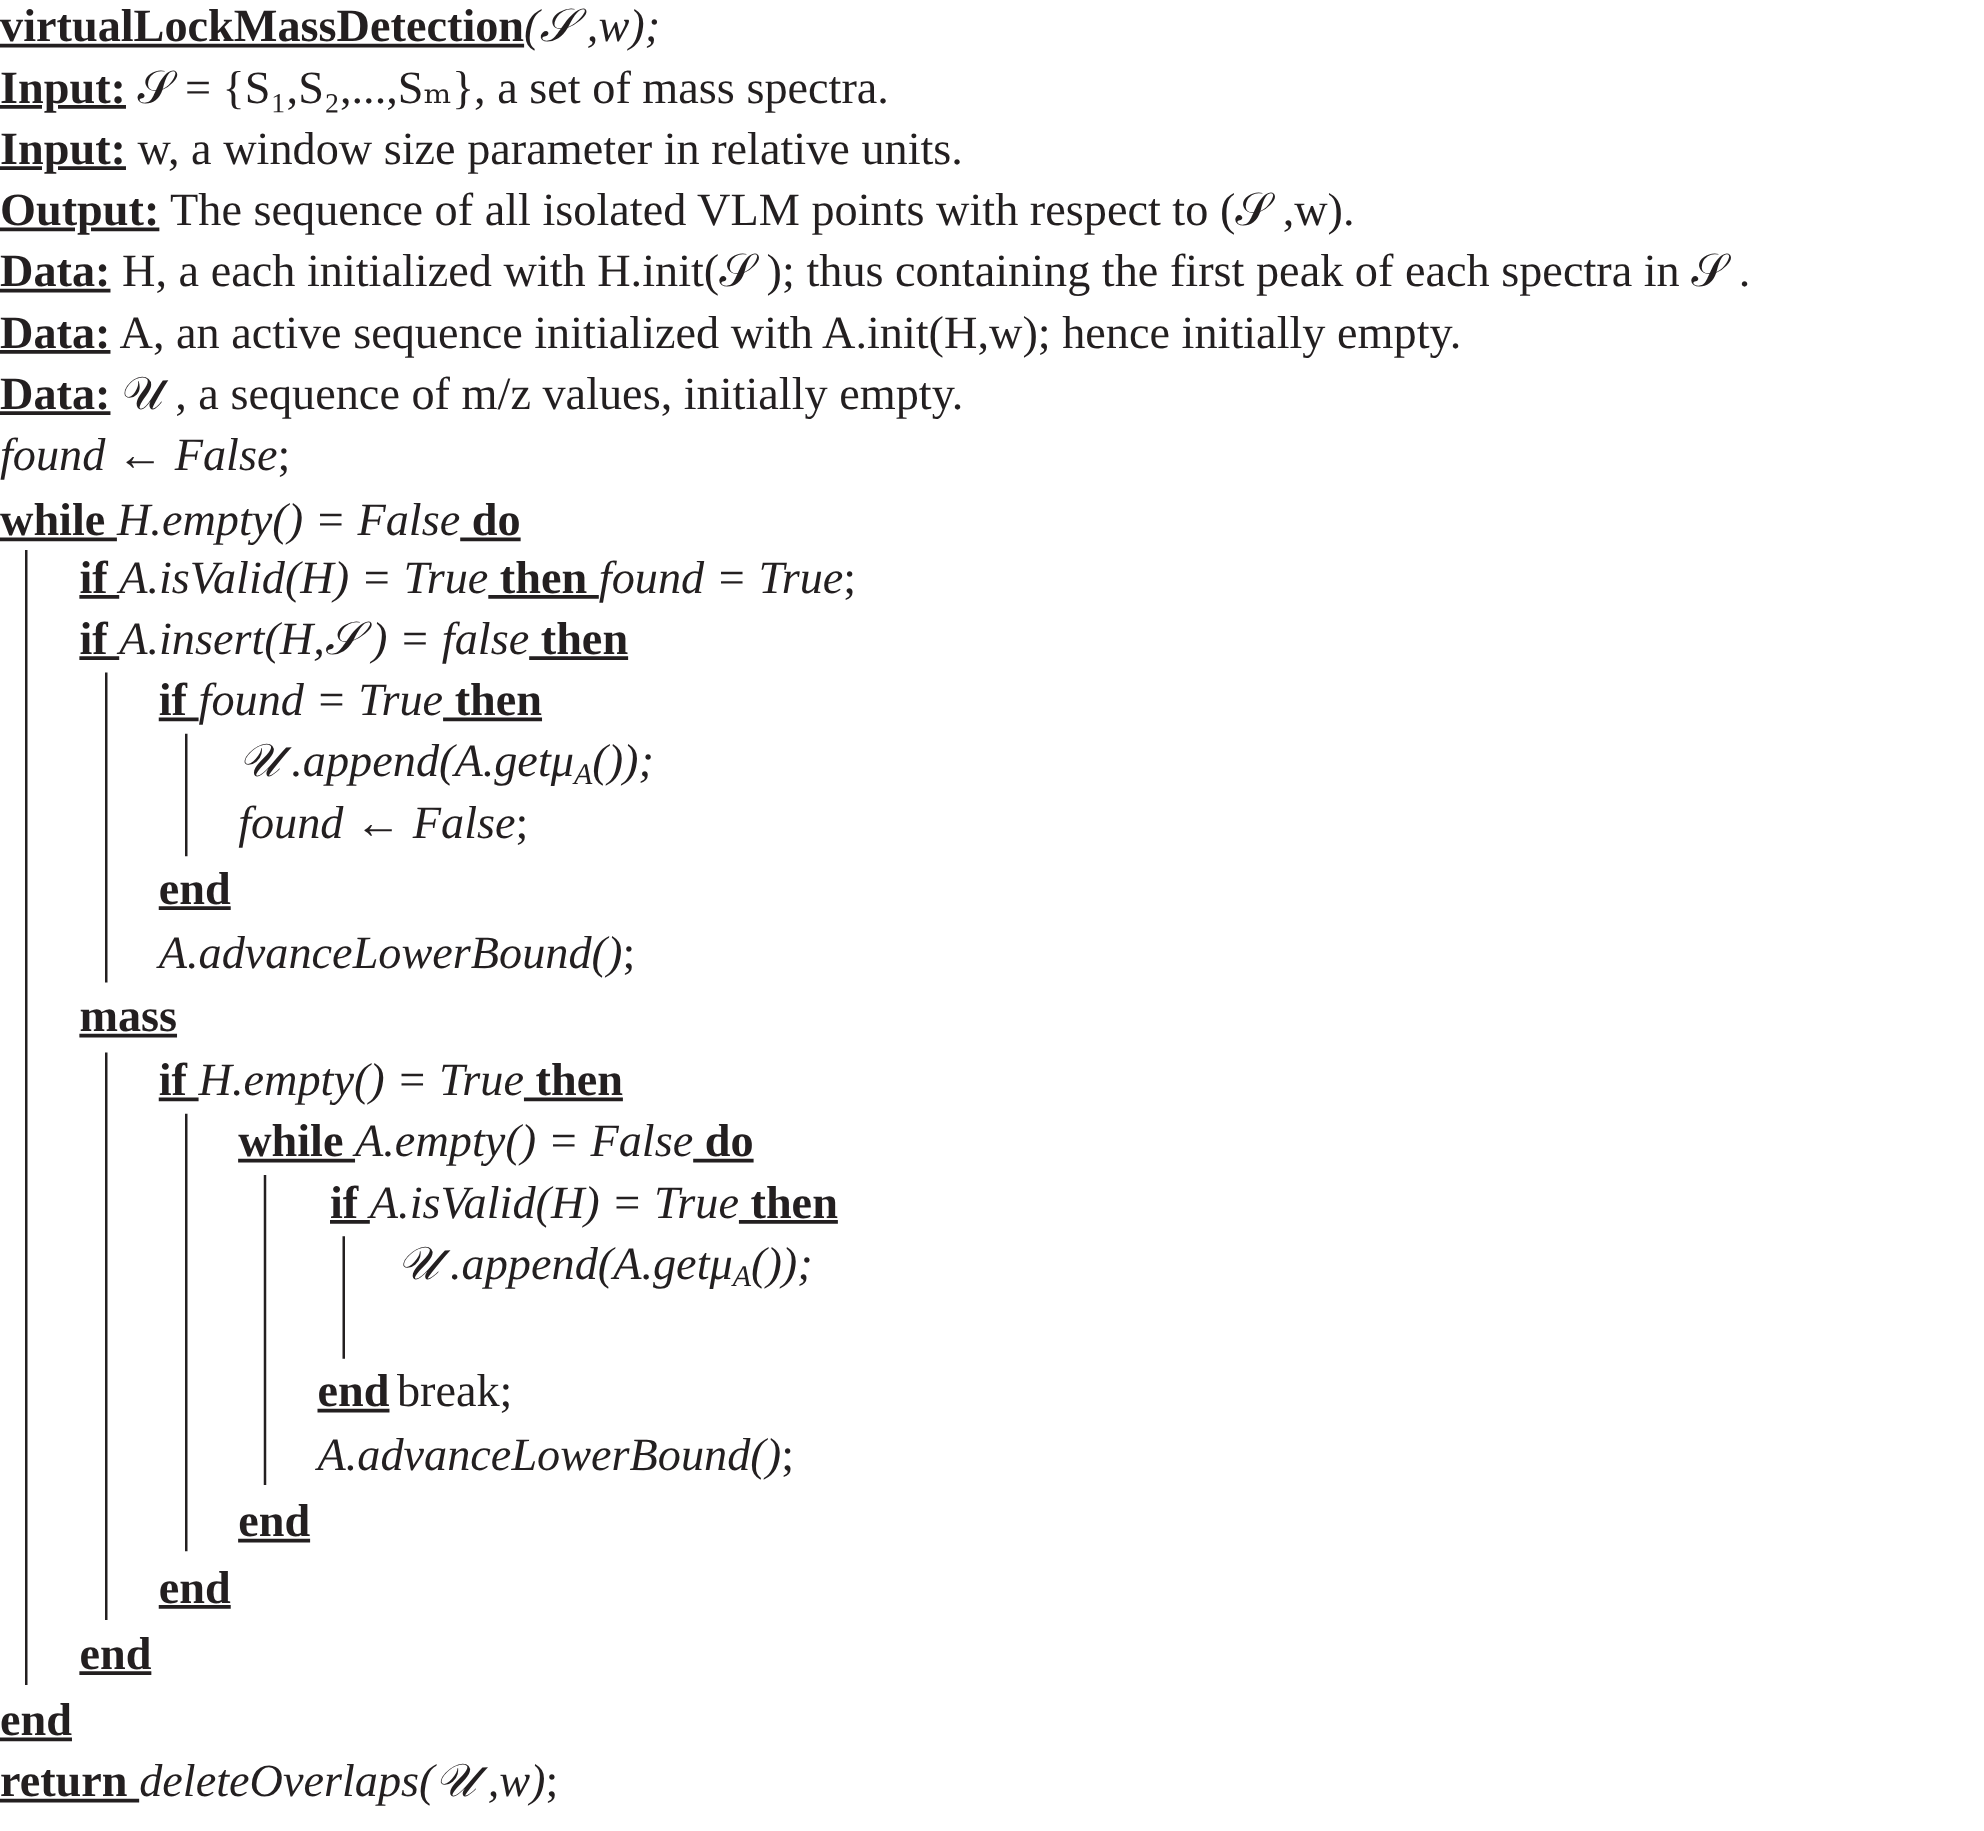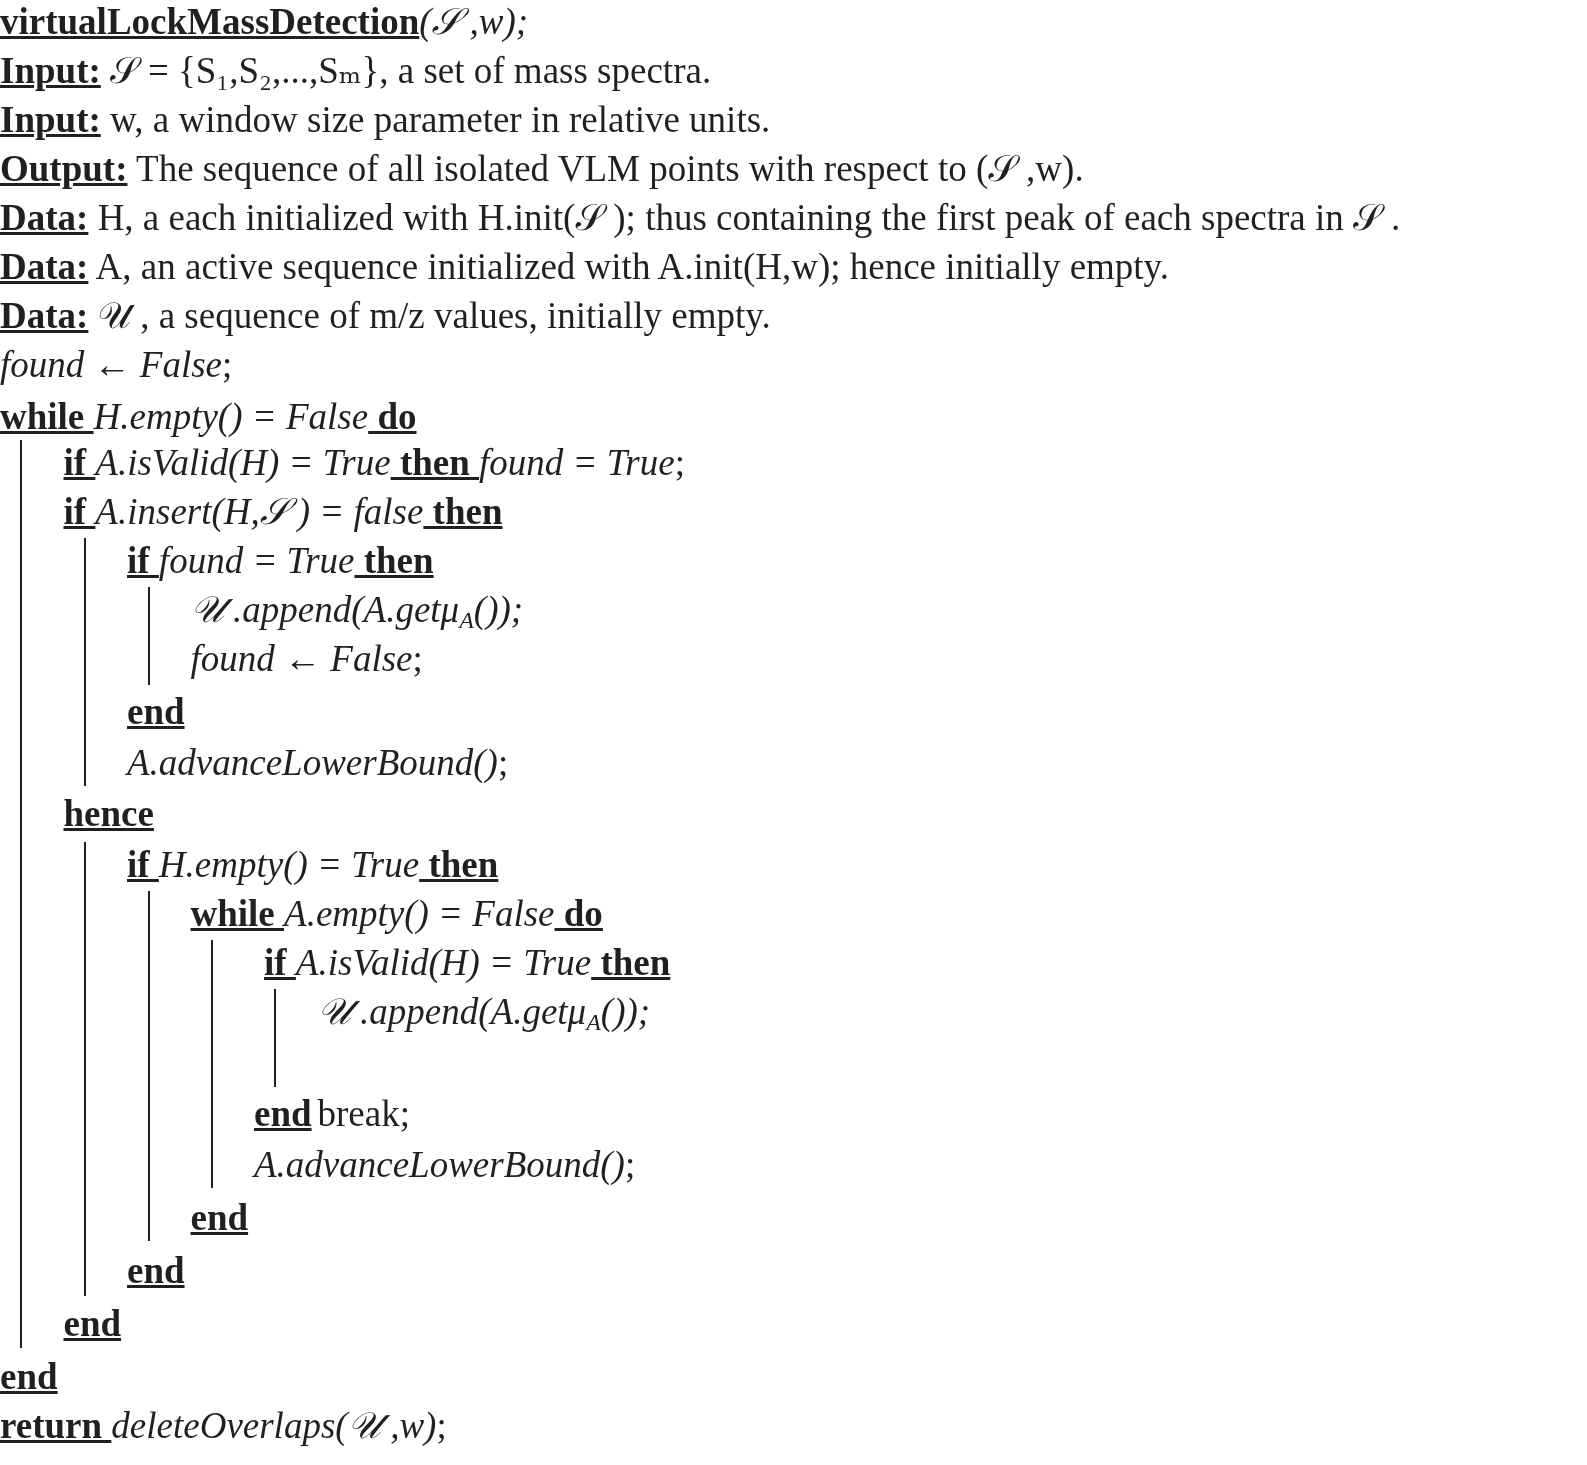--- a/index.html
+++ b/index.html
@@ -60,21 +60,21 @@
   <div id="body-lines">
       <div class="line" style="top: 343px; left: 0px;"><span class="it">found ← False</span><span>;</span></div>
       <div class="line" style="top: 395px; left: 0px;"><span class="kw">while </span><span class="it">H.empty() = False</span><span class="kw"> do</span></div>
       <div class="line" style="top: 441px; left: 63.5px;"><span class="kw">if </span><span class="it">A.isValid(H) = True</span><span class="kw"> then </span><span class="it">found = True</span><span>;</span></div>
       <div class="line" style="top: 490px; left: 63.5px;"><span class="kw">if </span><span class="it">A.insert(H,𝒮 ) = false</span><span class="kw"> then</span></div>
       <div class="line" style="top: 539px; left: 127px;"><span class="kw">if </span><span class="it">found = True</span><span class="kw"> then</span></div>
       <div class="line" style="top: 588px; left: 190.5px;"><span class="it">𝒰 .append(A.getμ</span><sub class="it">A</sub><span class="it">());</span></div>
       <div class="line" style="top: 637px; left: 190.5px;"><span class="it">found ← False</span><span>;</span></div>
       <div class="line" style="top: 690px; left: 127px;"><span class="kw">end</span></div>
       <div class="line" style="top: 741px; left: 127px;"><span class="it">A.advanceLowerBound()</span><span>;</span></div>
-      <div class="line" style="top: 792px; left: 63.5px;"><span class="kw">hence</span></div>
+      <div class="line" style="top: 792px; left: 63.5px;"><span class="kw">mass</span></div>
       <div class="line" style="top: 843px; left: 127px;"><span class="kw">if </span><span class="it">H.empty() = True</span><span class="kw"> then</span></div>
       <div class="line" style="top: 892px; left: 190.5px;"><span class="kw">while </span><span class="it">A.empty() = False</span><span class="kw"> do</span></div>
       <div class="line" style="top: 941px; left: 264px;"><span class="kw">if </span><span class="it">A.isValid(H) = True</span><span class="kw"> then</span></div>
       <div class="line" style="top: 990px; left: 317.5px;"><span class="it">𝒰 .append(A.getμ</span><sub class="it">A</sub><span class="it">());</span></div>
       <div class="line" style="top: 1092px; left: 317.5px; font-family: Liberation Serif, serif;"><span>break;</span></div>
       <div class="line" style="top: 1092px; left: 254px;"><span class="kw">end</span></div>
       <div class="line" style="top: 1143px; left: 254px;"><span class="it">A.advanceLowerBound()</span><span>;</span></div>
       <div class="line" style="top: 1196px; left: 190.5px;"><span class="kw">end</span></div>
       <div class="line" style="top: 1249px; left: 127px;"><span class="kw">end</span></div>
       <div class="line" style="top: 1302px; left: 63.5px;"><span class="kw">end</span></div>

